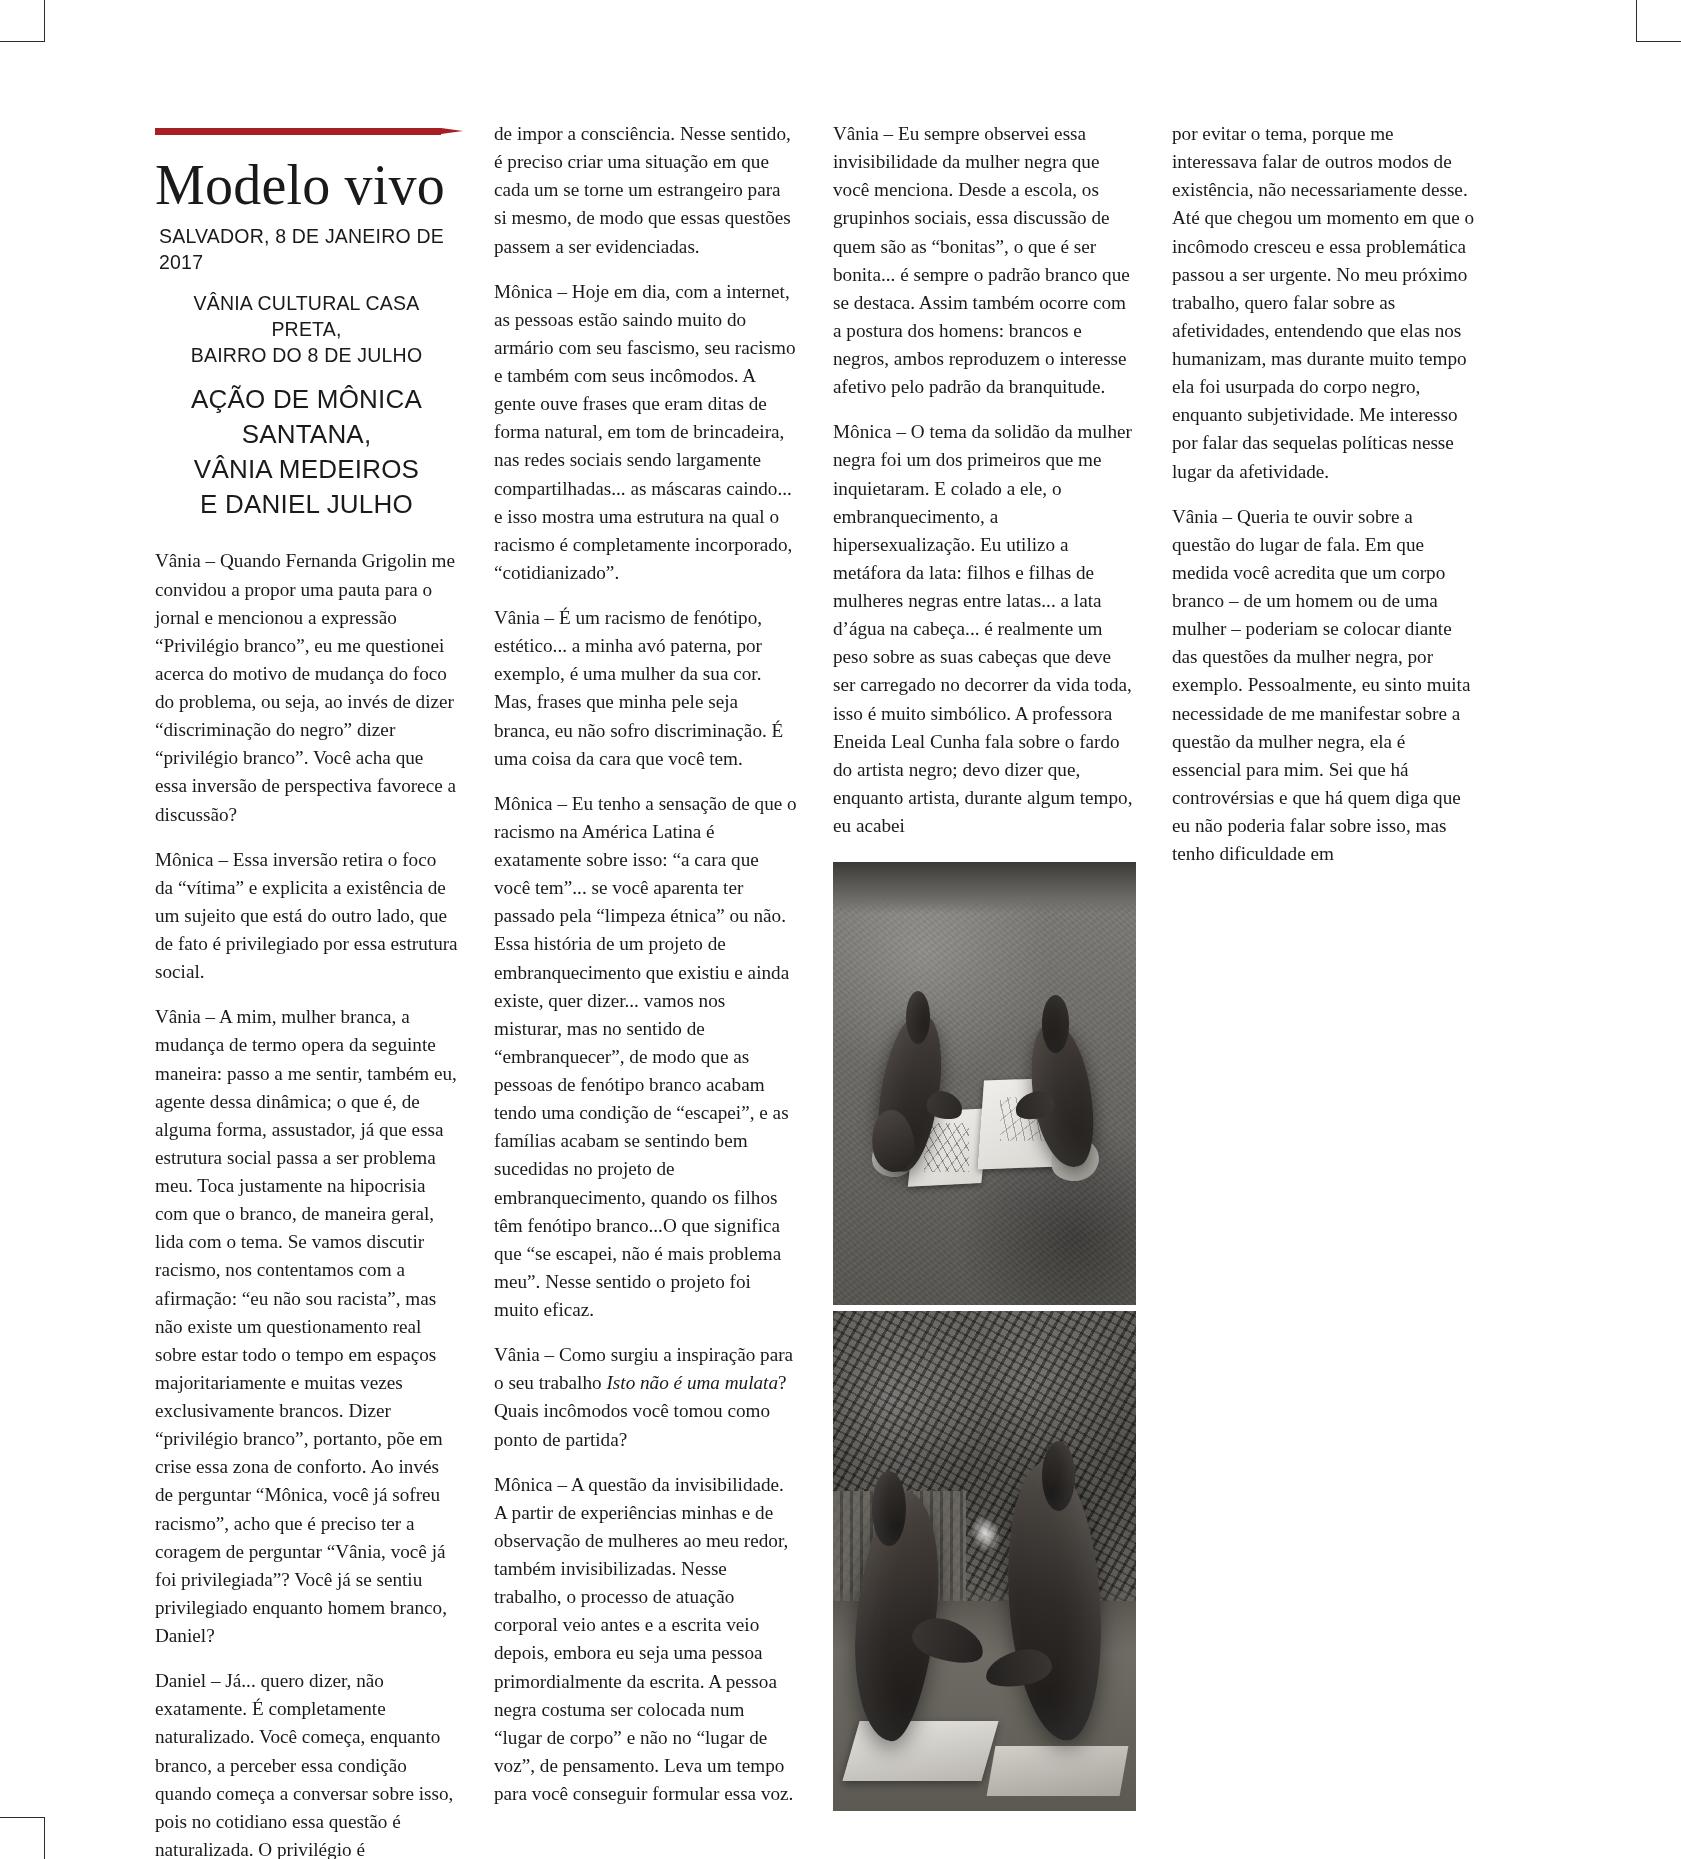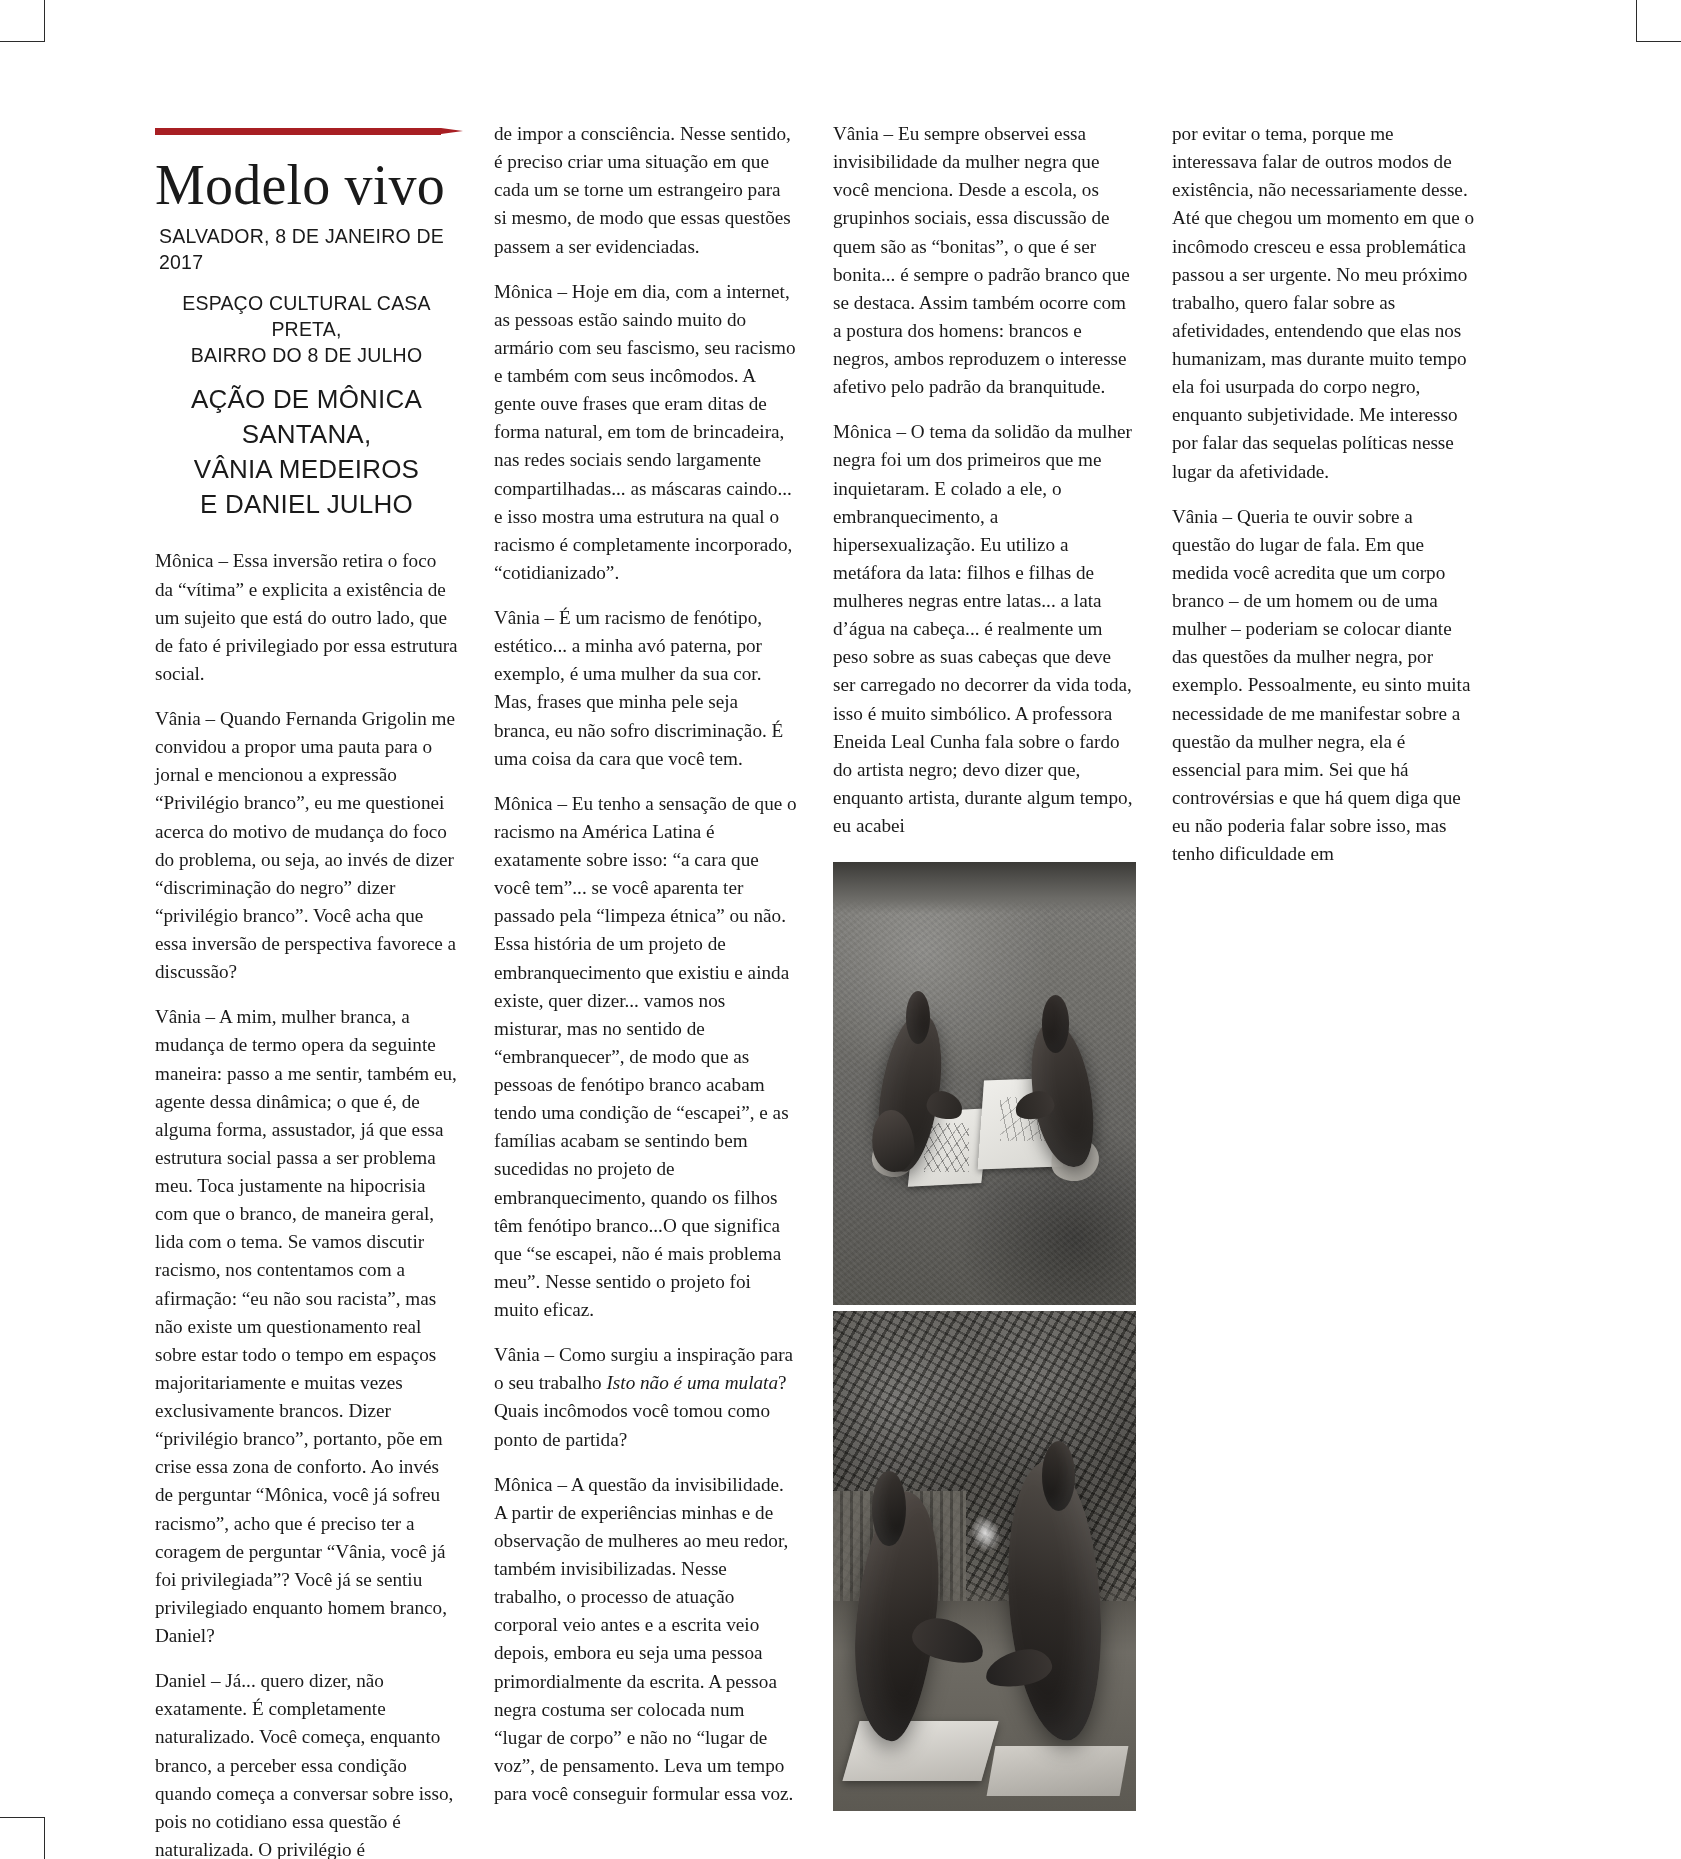--- a/index.html
+++ b/index.html
@@ -271,31 +271,31 @@
   <div class="cols">
 
     <div class="col">
       <div class="rule-wrap">
         <div class="bar"></div>
         <div class="tail"></div>
       </div>
       <h1 class="title">Modelo vivo</h1>
       <div class="subhead">SALVADOR, 8 DE JANEIRO DE 2017</div>
       <div class="venue">
-        <div>ESPAÇO CULTURAL CASA PRETA,</div>
+        <div>VÂNIA CULTURAL CASA PRETA,</div>
         <div>BAIRRO DO 8 DE JULHO</div>
       </div>
       <div class="credits">
         <div>AÇÃO DE MÔNICA SANTANA,</div>
         <div>VÂNIA MEDEIROS</div>
         <div>E DANIEL JULHO</div>
       </div>
 
+      <p class="para">Vânia – Quando Fernanda Grigolin me convidou a propor uma pauta para o jornal e mencionou a expressão “Privilégio branco”, eu me questionei acerca do motivo de mudança do foco do problema, ou seja, ao invés de dizer “discriminação do negro” dizer “privilégio branco”. Você acha que essa inversão de perspectiva favorece a discussão?</p>
       <p class="para">Mônica – Essa inversão retira o foco da “vítima” e explicita a existência de um sujeito que está do outro lado, que de fato é privilegiado por essa estrutura social.</p>
-      <p class="para">Vânia – Quando Fernanda Grigolin me convidou a propor uma pauta para o jornal e mencionou a expressão “Privilégio branco”, eu me questionei acerca do motivo de mudança do foco do problema, ou seja, ao invés de dizer “discriminação do negro” dizer “privilégio branco”. Você acha que essa inversão de perspectiva favorece a discussão?</p>
       <p class="para">Vânia – A mim, mulher branca, a mudança de termo opera da seguinte maneira: passo a me sentir, também eu, agente dessa dinâmica; o que é, de alguma forma, assustador, já que essa estrutura social passa a ser problema meu. Toca justamente na hipocrisia com que o branco, de maneira geral, lida com o tema. Se vamos discutir racismo, nos contentamos com a afirmação: “eu não sou racista”, mas não existe um questionamento real sobre estar todo o tempo em espaços majoritariamente e muitas vezes exclusivamente brancos. Dizer “privilégio branco”, portanto, põe em crise essa zona de conforto. Ao invés de perguntar “Mônica, você já sofreu racismo”, acho que é preciso ter a coragem de perguntar “Vânia, você já foi privilegiada”? Você já se sentiu privilegiado enquanto homem branco, Daniel?</p>
       <p class="para">Daniel – Já... quero dizer, não exatamente. É completamente naturalizado. Você começa, enquanto branco, a perceber essa condição quando começa a conversar sobre isso, pois no cotidiano essa questão é naturalizada. O privilégio é incorporado, parece que é “normal”. A consciência não vem só de “si”, mas o ambiente tem grande poder</p>
     </div>
 
     <div class="col">
       <p class="para">de impor a consciência. Nesse sentido, é preciso criar uma situação em que cada um se torne um estrangeiro para si mesmo, de modo que essas questões passem a ser evidenciadas.</p>
       <p class="para">Mônica – Hoje em dia, com a internet, as pessoas estão saindo muito do armário com seu fascismo, seu racismo e também com seus incômodos. A gente ouve frases que eram ditas de forma natural, em tom de brincadeira, nas redes sociais sendo largamente compartilhadas... as máscaras caindo... e isso mostra uma estrutura na qual o racismo é completamente incorporado, “cotidianizado”.</p>
       <p class="para">Vânia – É um racismo de fenótipo, estético... a minha avó paterna, por exemplo, é uma mulher da sua cor. Mas, frases que minha pele seja branca, eu não sofro discriminação. É uma coisa da cara que você tem.</p>
       <p class="para">Mônica – Eu tenho a sensação de que o racismo na América Latina é exatamente sobre isso: “a cara que você tem”... se você aparenta ter passado pela “limpeza étnica” ou não. Essa história de um projeto de embranquecimento que existiu e ainda existe, quer dizer... vamos nos misturar, mas no sentido de “embranquecer”, de modo que as pessoas de fenótipo branco acabam tendo uma condição de “escapei”, e as famílias acabam se sentindo bem sucedidas no projeto de embranquecimento, quando os filhos têm fenótipo branco...O que significa que “se escapei, não é mais problema meu”. Nesse sentido o projeto foi muito eficaz.</p>
       <p class="para">Vânia – Como surgiu a inspiração para o seu trabalho <span class="it">Isto não é uma mulata</span>? Quais incômodos você tomou como ponto de partida?</p>

